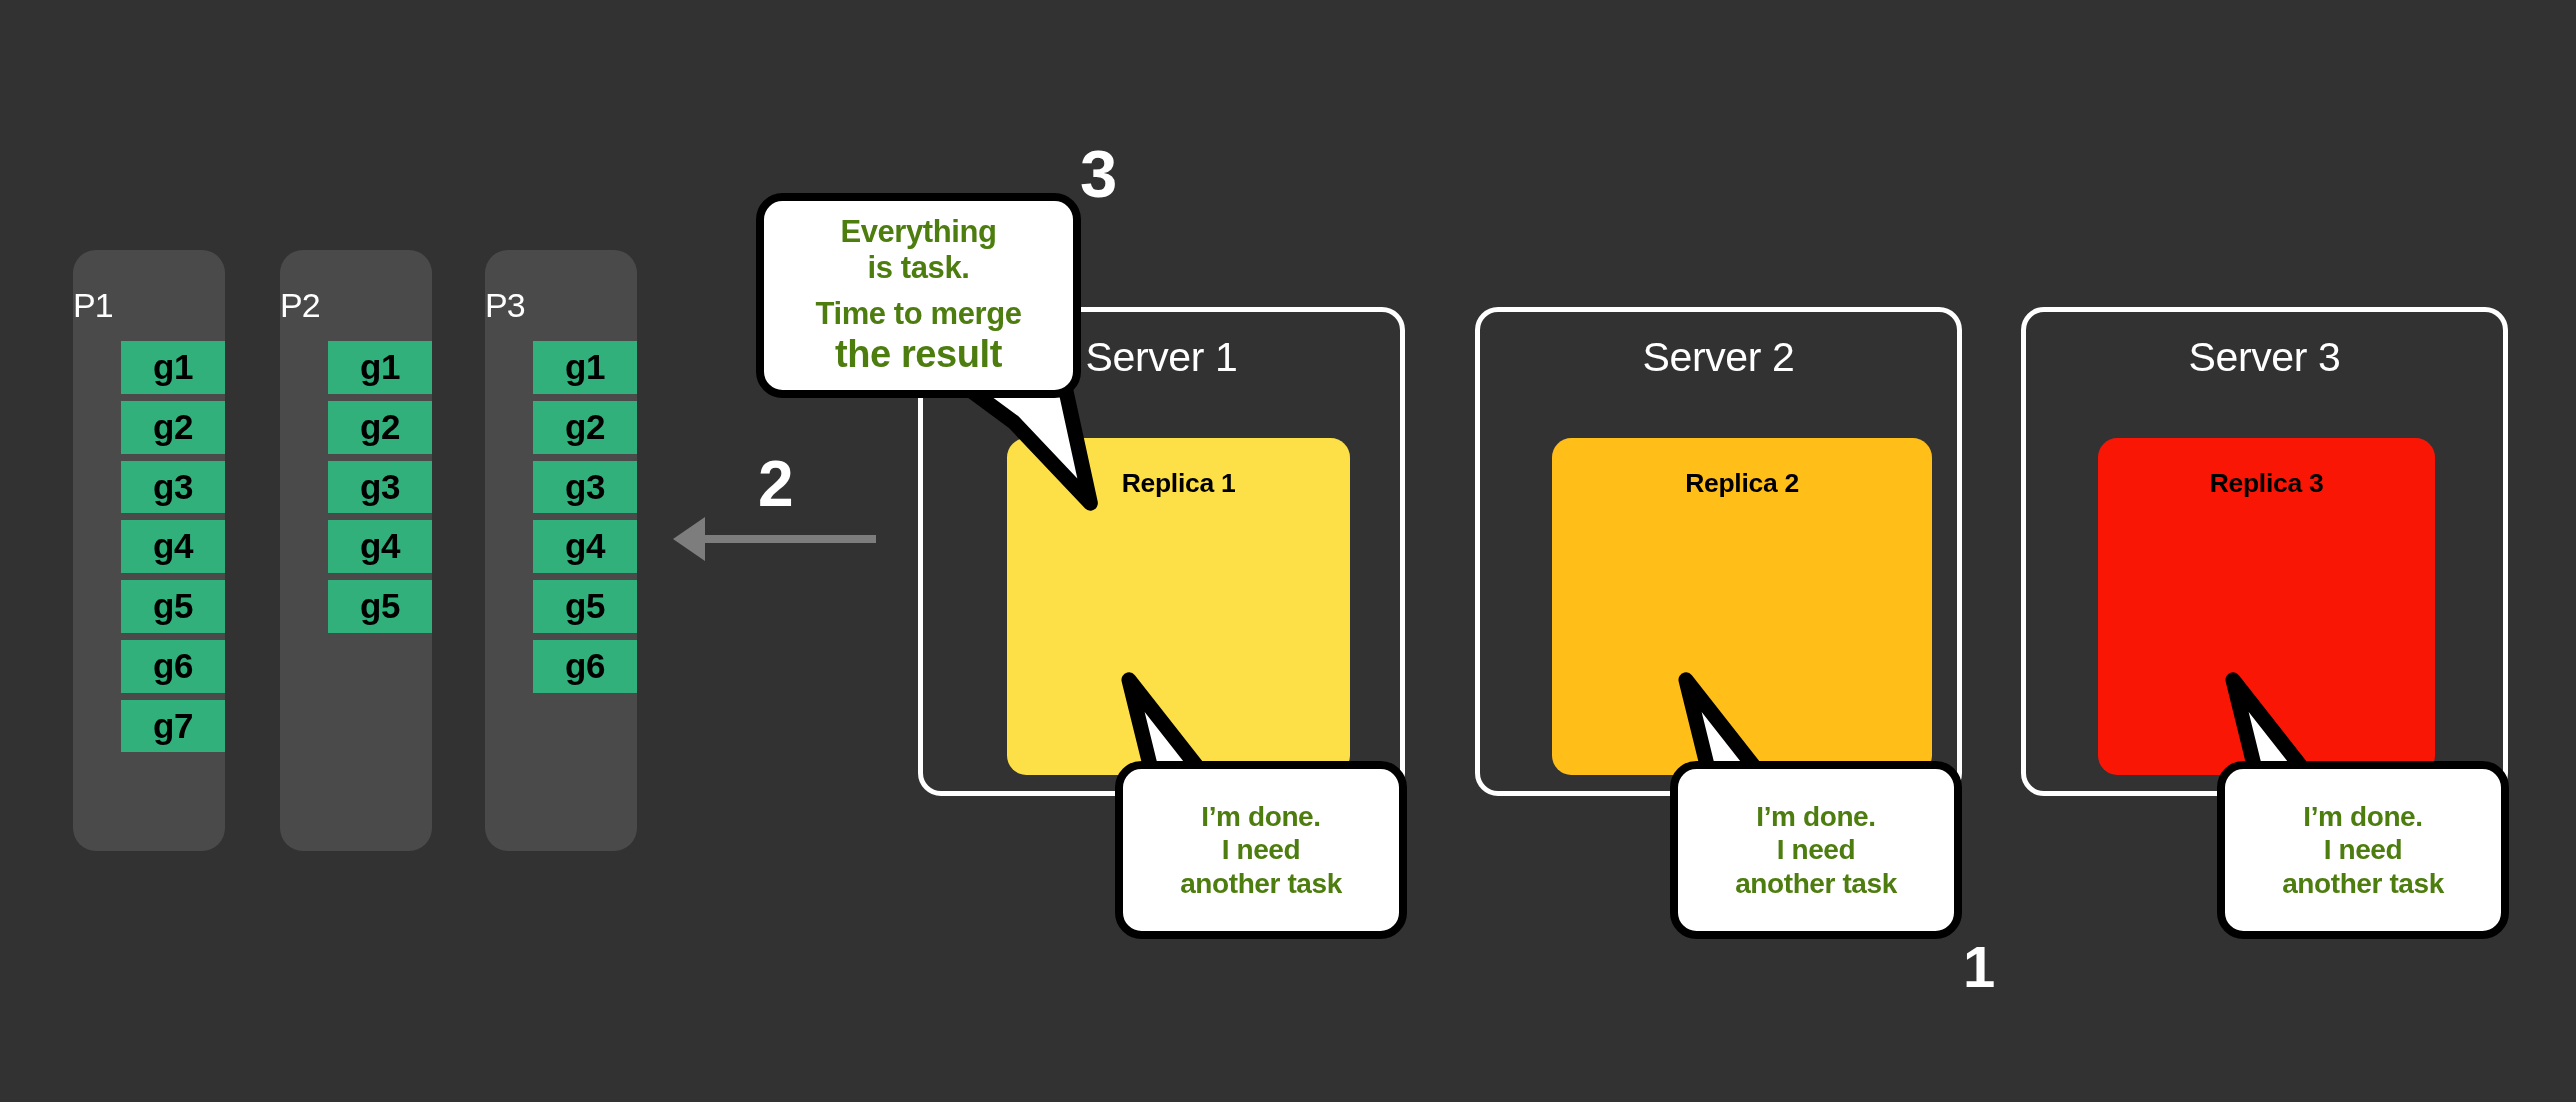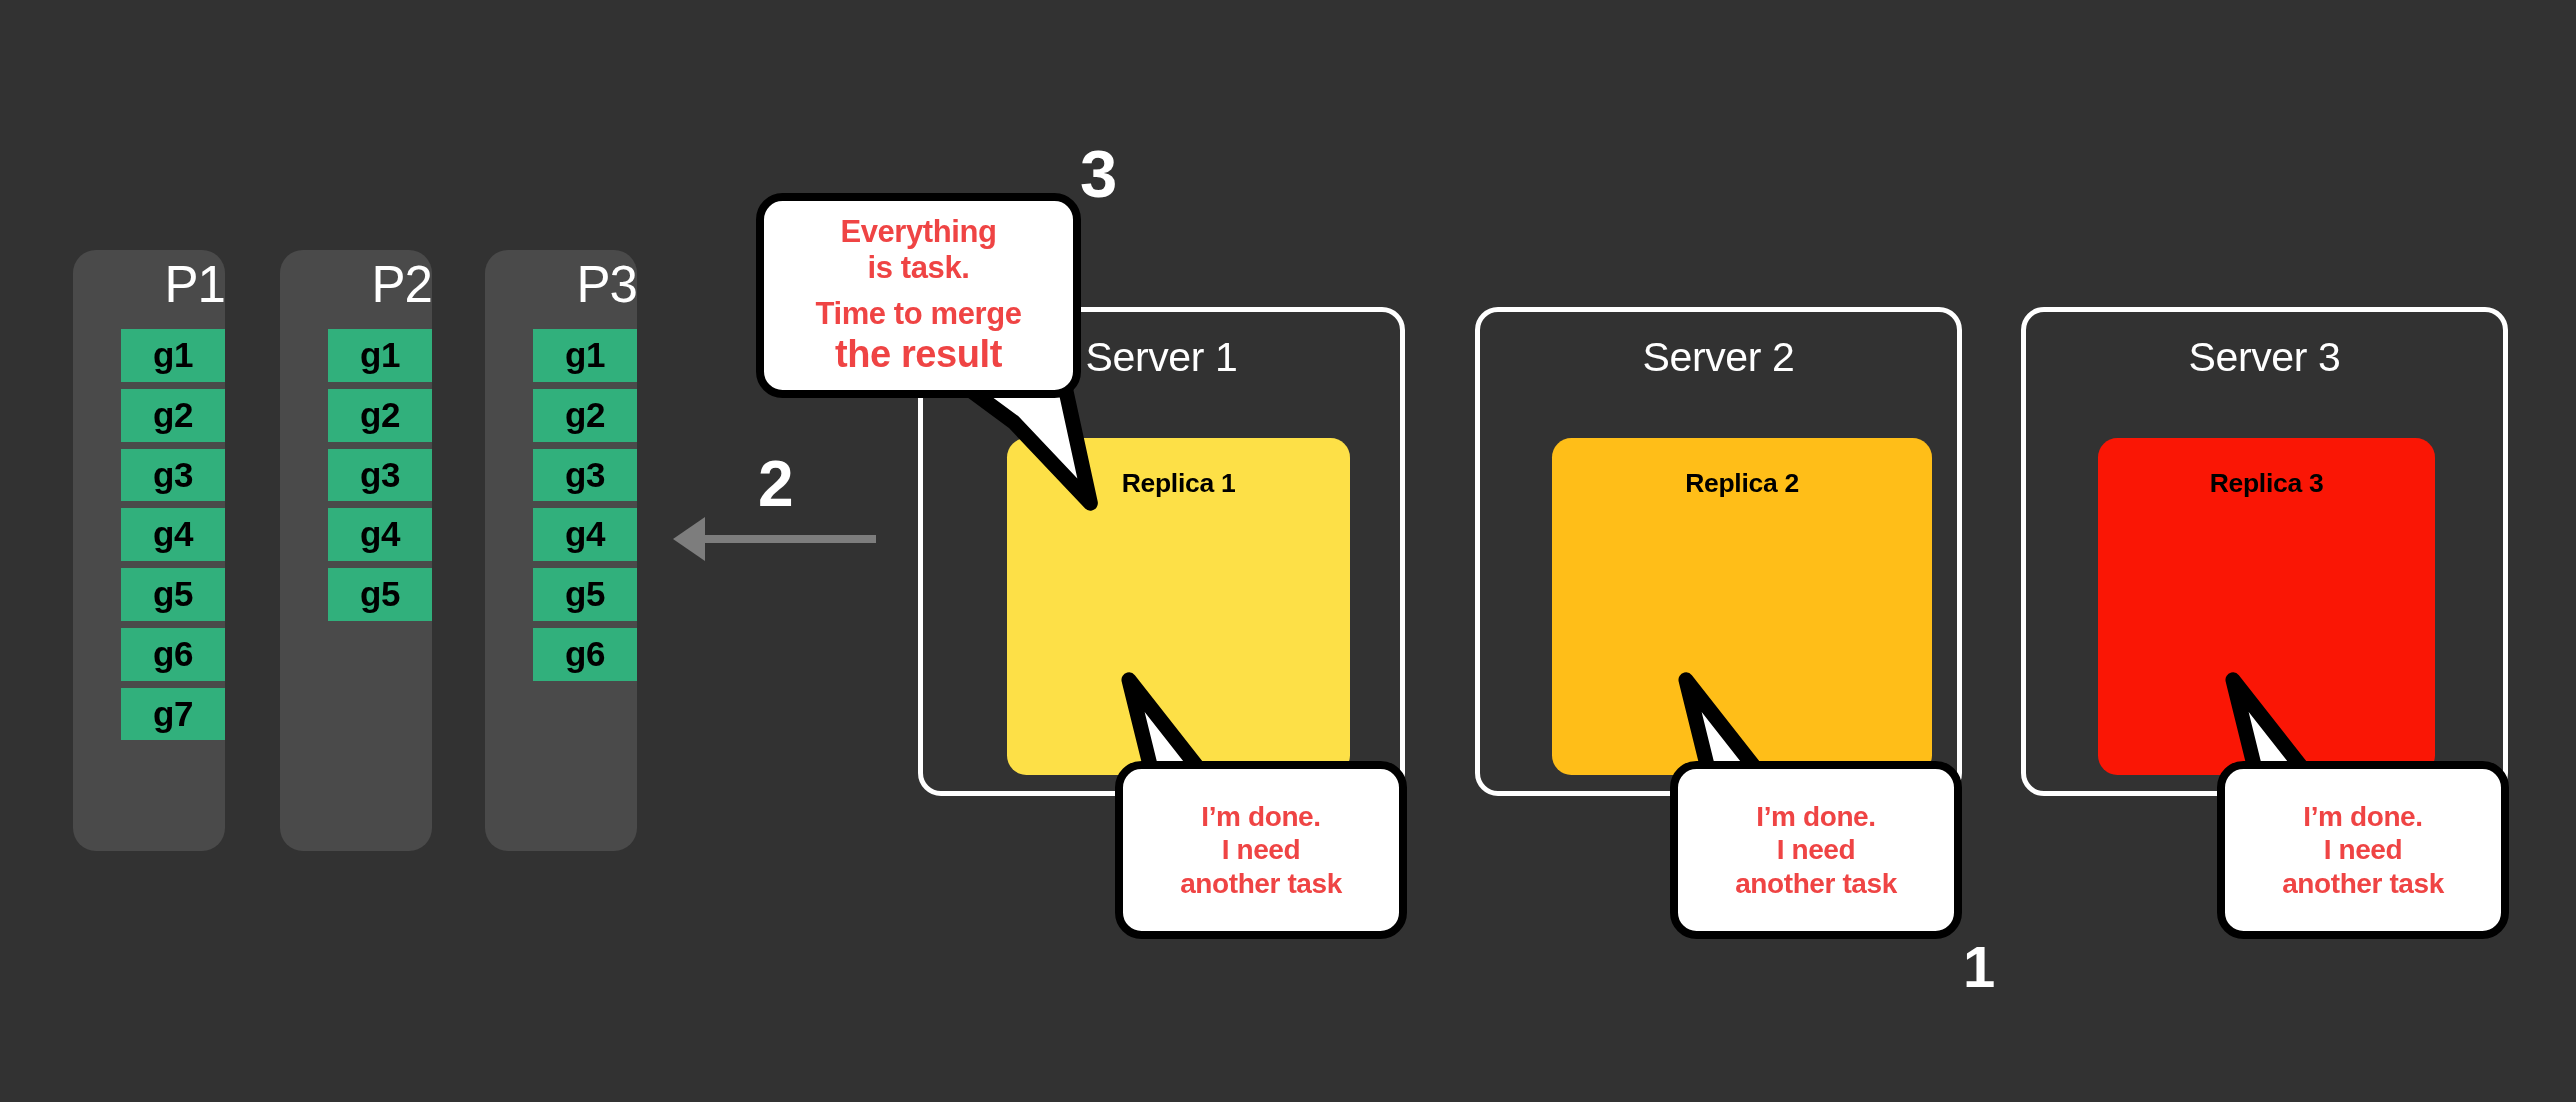--- a/index.html
+++ b/index.html
@@ -19,25 +19,25 @@
   
   .partition {
     position: absolute;
     background: #4a4a4a;
     border-radius: 23px;
     box-sizing: border-box;
     padding: 0;
   }
   .partition-title {
     color: #ffffff;
-    font-size: 51px;
+    font-size: 34px;
     font-weight: 400;
-    text-align: right;
-    line-height: 1;
-    padding-top: 9px;
+    text-align: left;
+    line-height: 1;
+    padding-top: 38px;
     letter-spacing: -0.9px;
   }
   .blocks {
     margin-top: 19.4px;
     display: flex;
     flex-direction: column;
     gap: 7px;
     align-items: flex-end;
   }
   .block {
@@ -117,21 +117,21 @@
     border: 8px solid #000000;
     border-radius: 26.5px;
     box-sizing: border-box;
     display: flex;
     flex-direction: column;
     align-items: center;
     justify-content: center;
     z-index: 30;
   }
   .bubble-line {
-    color: #ef4444;
+    color: #4d7c0f;
     font-weight: 700;
     text-align: center;
     line-height: 1.18;
     letter-spacing: -0.4px;
     white-space: nowrap;
   }
   .bubble-tail { position: absolute; z-index: 29; }
 </style>
 </head>
 <body>

